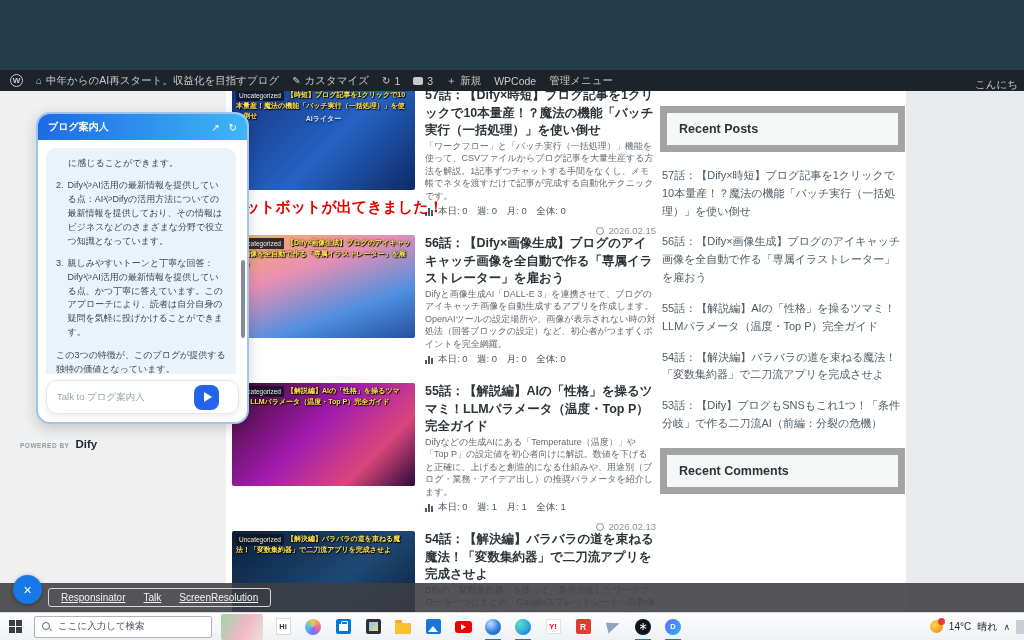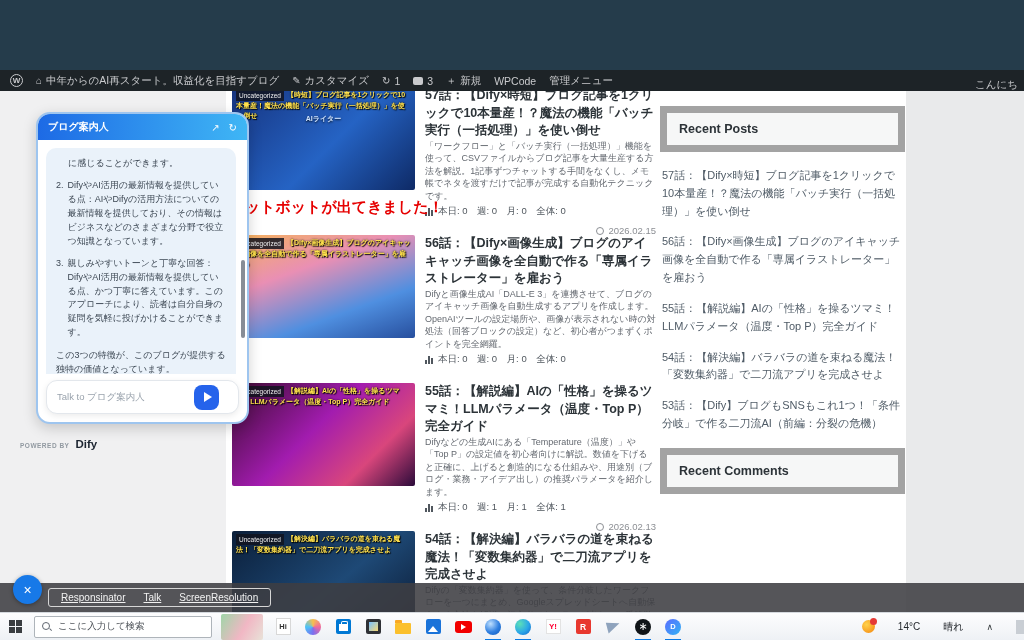--- a/index.html
+++ b/index.html
@@ -133,21 +133,21 @@
   .ic-yj{width:15px;height:15px;background:#fff;border:1px solid #e3e3e3;display:flex;align-items:center;
          justify-content:center;font-size:8px;font-weight:bold;color:#ff0033;}
   .ic-red{width:15px;height:15px;background:#e8382f;border-radius:2px;color:#fff;font-size:8.5px;font-weight:bold;
           display:flex;align-items:center;justify-content:center;}
   .ic-plane{width:0;height:0;border-left:13px solid #8fa3bd;border-top:4px solid transparent;
             border-bottom:7px solid transparent;transform:rotate(-15deg);}
   .ic-gpt{width:16px;height:16px;border-radius:50%;background:#101418;color:#fff;font-size:11px;
           display:flex;align-items:center;justify-content:center;}
   .ic-dify{width:16px;height:16px;border-radius:50%;background:linear-gradient(135deg,#5b6cff,#31b3f4);
            color:#fff;font-size:7.5px;font-weight:bold;display:flex;align-items:center;justify-content:center;}
-  .tray{margin-left:auto;display:flex;align-items:center;gap:23px;padding-right:2px;}
+  .tray{margin-left:auto;display:flex;align-items:center;gap:6px;padding-right:2px;}
   .weather-ic{width:13px;height:13px;border-radius:50%;background:radial-gradient(circle at 35% 35%,#ffd34d,#f4830b);position:relative;}
   .weather-ic::after{content:"";position:absolute;top:-2px;right:-2px;width:7px;height:7px;background:#e53935;border-radius:50%;}
   .tray-text{font-size:10px;color:#23272c;white-space:nowrap;}
   .chev{font-size:9px;color:#3c4043;cursor:pointer;}
   .edge-cut{width:8px;height:14px;background:#c9ced4;margin-right:-2px;}
 </style>
 </head>
 <body>
 
 <div class="screen">

